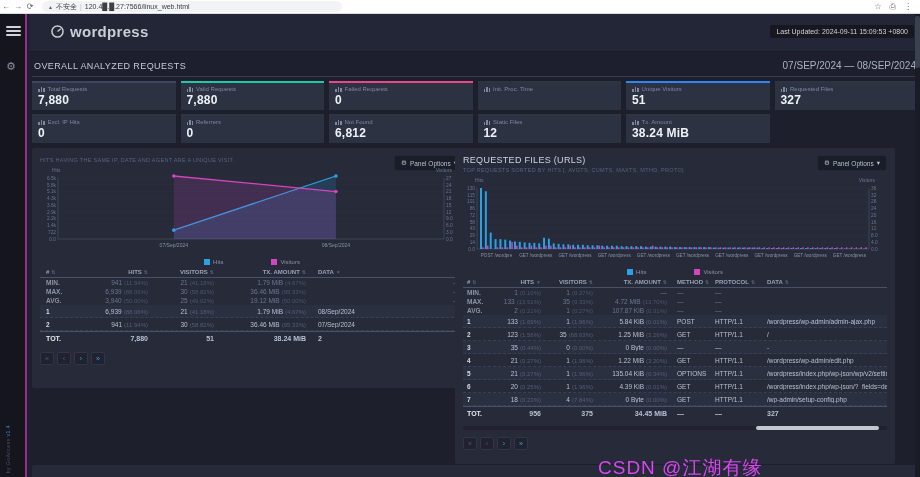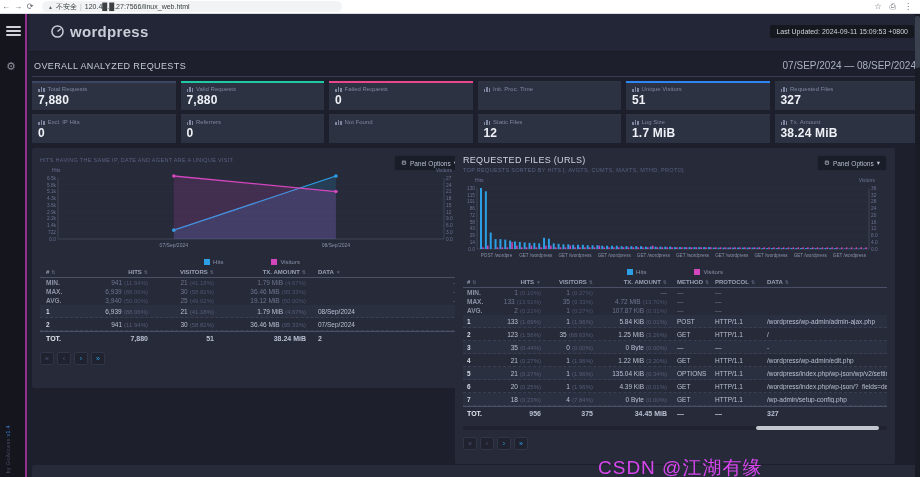--- a/index.html
+++ b/index.html
@@ -237,42 +237,32 @@
           </div>
           <div class="tile">
             <div class="tile-head">
               <span class="bars-icon">
                 <i></i>
                 <i></i>
                 <i></i>
               </span>
               <span>Not Found</span>
             </div>
+            <div class="tile-value">6,812</div>
           </div>
           <div class="tile">
             <div class="tile-head">
               <span class="bars-icon">
                 <i></i>
                 <i></i>
                 <i></i>
               </span>
               <span>Static Files</span>
             </div>
             <div class="tile-value">12</div>
-          </div>
-          <div class="tile">
-            <div class="tile-head">
-              <span class="bars-icon">
-                <i></i>
-                <i></i>
-                <i></i>
-              </span>
-              <span>Log Size</span>
-            </div>
-            <div class="tile-value">1.7 MiB</div>
           </div>
           <div class="tile">
             <div class="tile-head">
               <span class="bars-icon">
                 <i></i>
                 <i></i>
                 <i></i>
               </span>
               <span>Tx. Amount</span>
             </div>

